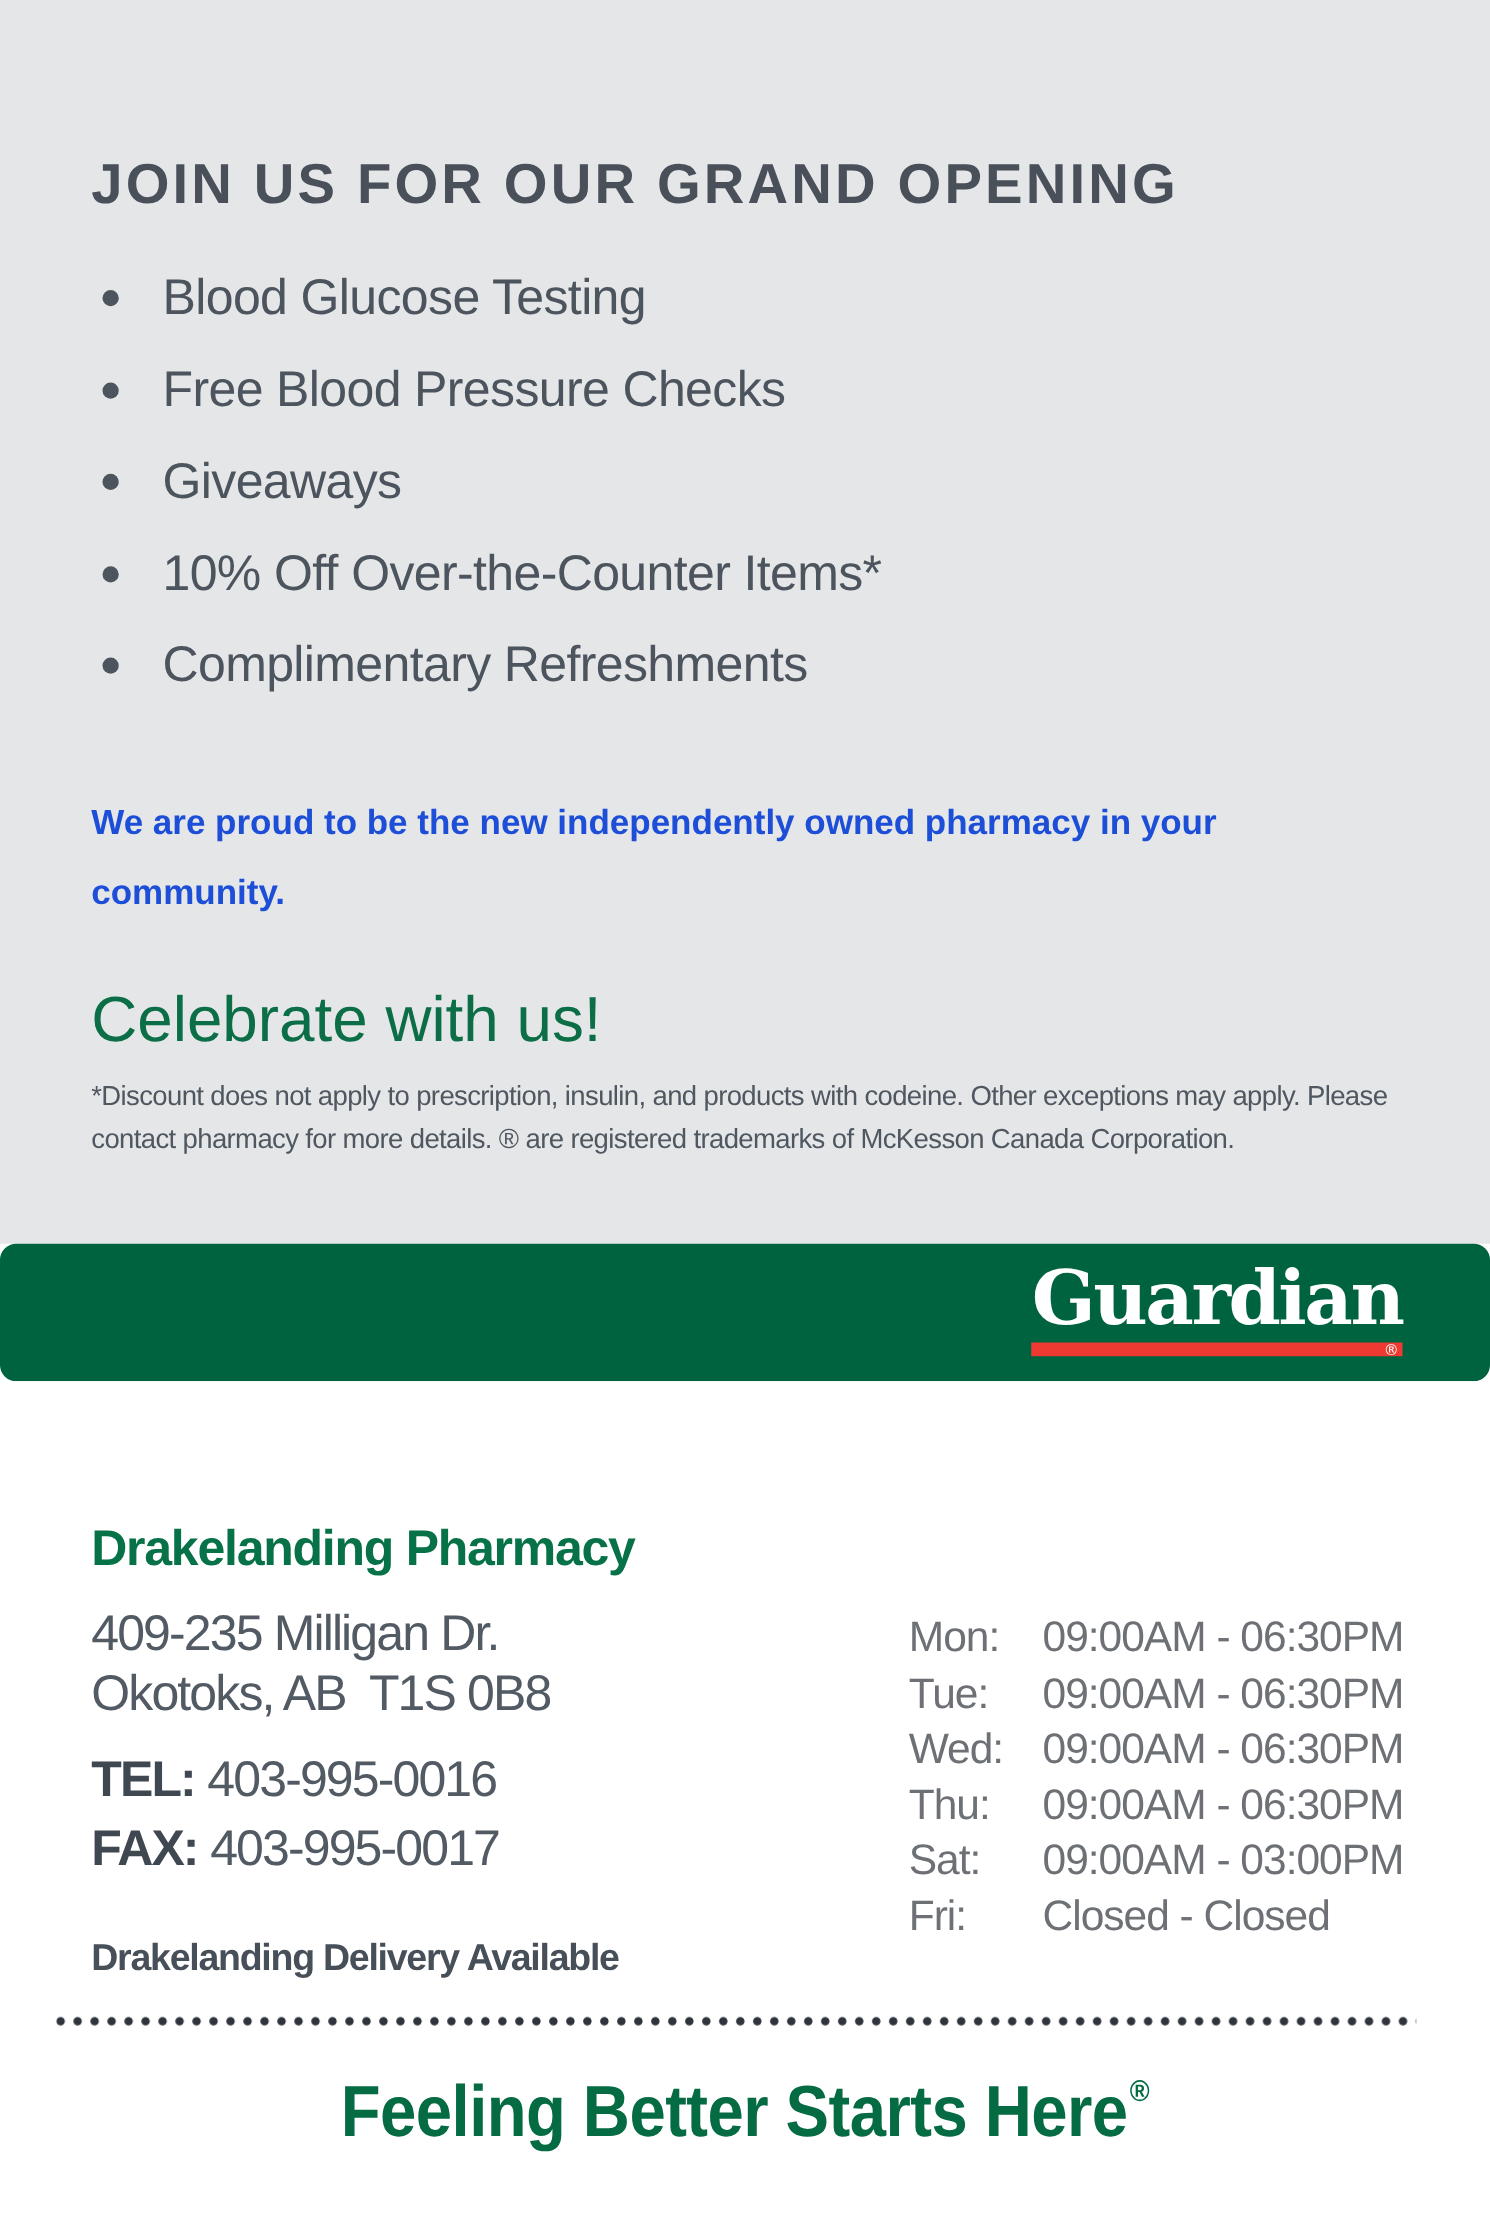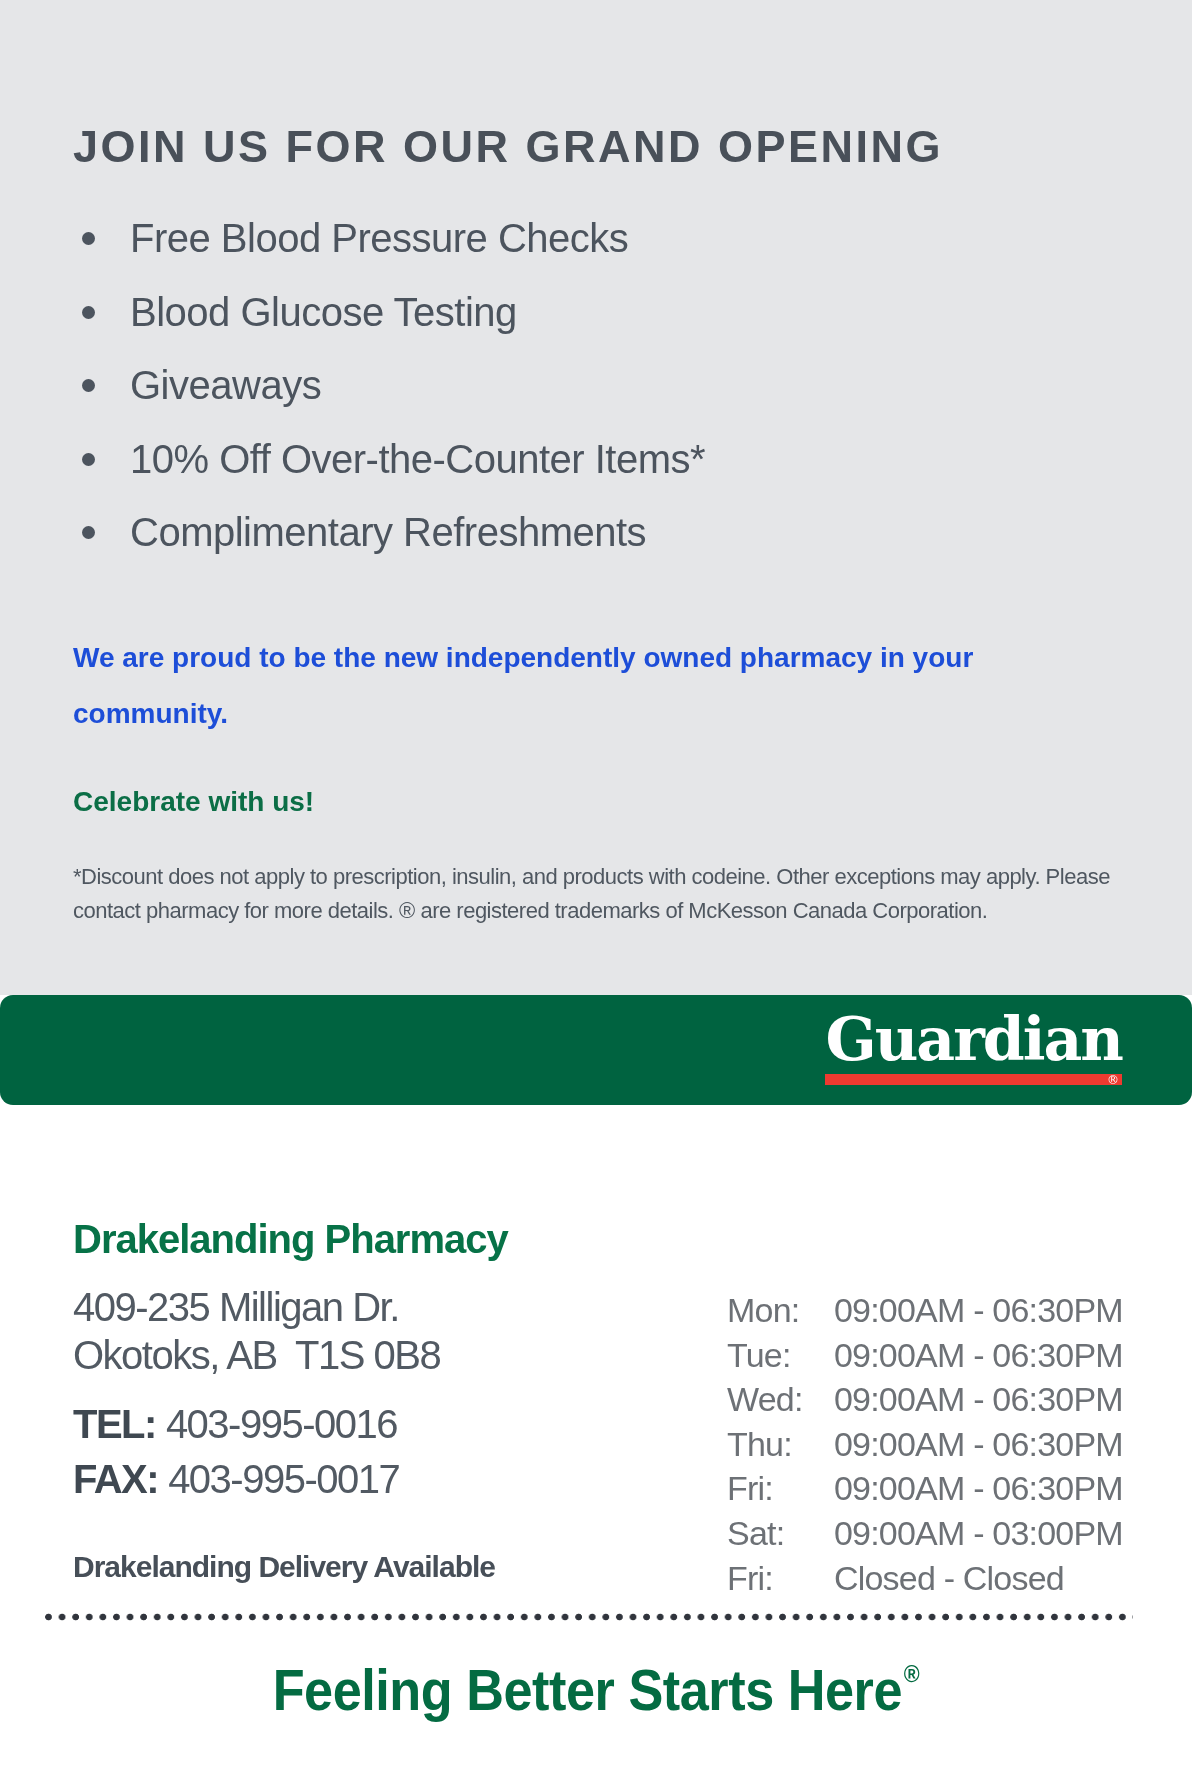--- a/index.html
+++ b/index.html
@@ -29,21 +29,21 @@
   .bullet-dot {
     width: 13px; height: 13px; border-radius: 50%;
     background: #4c545e; margin-left: 9px; margin-right: 35px; flex: 0 0 auto;
   }
   .proud {
     position: absolute; left: 73px; top: 630px; width: 930px; margin: 0;
     font-size: 28px; line-height: 56px; font-weight: 700; color: #1d4ed8;
   }
   .celebrate {
     position: absolute; left: 73px; top: 786px; margin: 0;
-    font-size: 28px; font-weight: 700; color: #0b6e46;
+    font-size: 51px; font-weight: 400; color: #0b6e46;
   }
   .disclaimer {
     position: absolute; left: 73px; top: 860px; width: 1080px; margin: 0;
     font-size: 22px; line-height: 33.5px; letter-spacing: -0.5px; color: #4f5760;
   }
   
   .banner {
     position: absolute; top: 995px; left: 0; width: 1192px; height: 110px;
     background: #006340;
     border-radius: 13px;
@@ -108,25 +108,25 @@
 <body>
 
 <div class="page">
 
   <section class="promo">
     <h1 class="promo-heading">JOIN US FOR OUR GRAND OPENING</h1>
 
     <ul class="promo-list">
       <li>
         <span class="bullet-dot"></span>
-        <span>Free Blood Pressure Checks</span>
+        <span>Blood Glucose Testing</span>
       </li>
       <li>
         <span class="bullet-dot"></span>
-        <span>Blood Glucose Testing</span>
+        <span>Free Blood Pressure Checks</span>
       </li>
       <li>
         <span class="bullet-dot"></span>
         <span>Giveaways</span>
       </li>
       <li>
         <span class="bullet-dot"></span>
         <span>10% Off Over-the-Counter Items*</span>
       </li>
       <li>
@@ -163,21 +163,20 @@
       </div>
     </div>
 
     <p class="delivery">Drakelanding Delivery Available</p>
 
     <div class="hours">
       <div class="hrow"><span class="day">Mon:</span><span class="time">09:00AM - 06:30PM</span></div>
       <div class="hrow"><span class="day">Tue:</span><span class="time">09:00AM - 06:30PM</span></div>
       <div class="hrow"><span class="day">Wed:</span><span class="time">09:00AM - 06:30PM</span></div>
       <div class="hrow"><span class="day">Thu:</span><span class="time">09:00AM - 06:30PM</span></div>
-      <div class="hrow"><span class="day">Fri:</span><span class="time">09:00AM - 06:30PM</span></div>
       <div class="hrow"><span class="day">Sat:</span><span class="time">09:00AM - 03:00PM</span></div>
       <div class="hrow"><span class="day">Fri:</span><span class="time">Closed - Closed</span></div>
     </div>
 
     <div class="dots"></div>
 
     <p class="tagline"><span>Feeling Better Starts Here</span><sup>®</sup></p>
   </section>
 
 </div>

